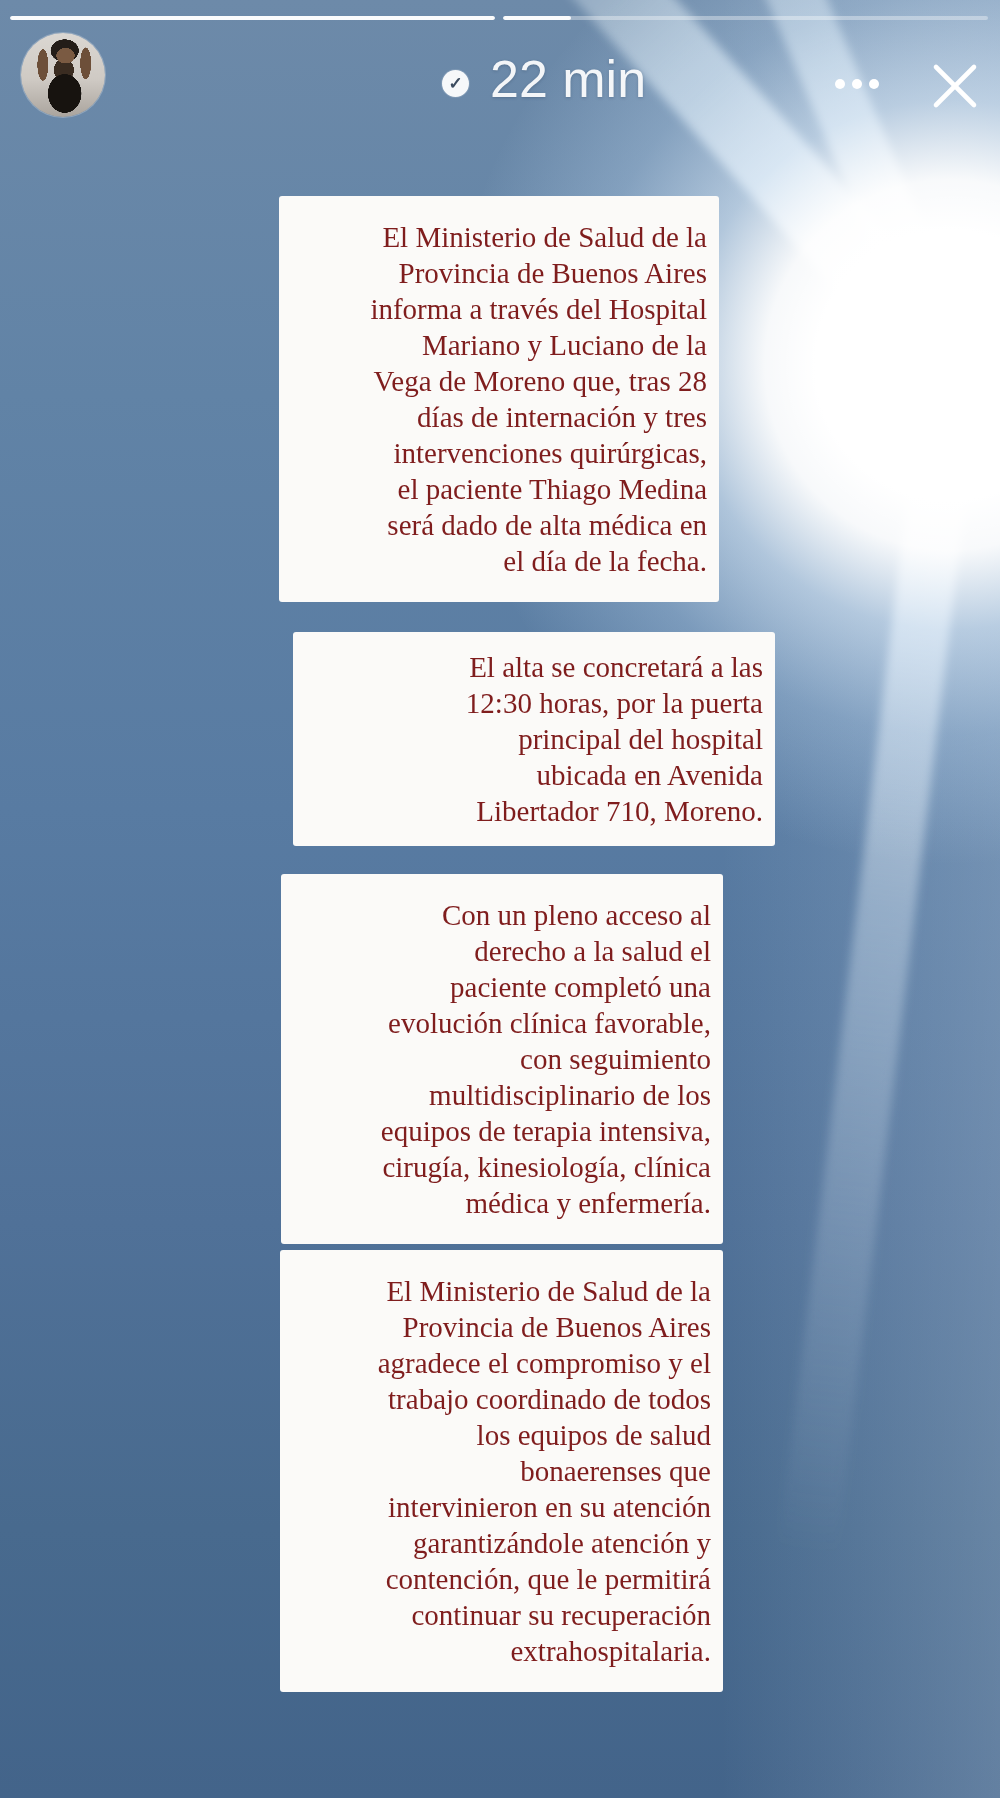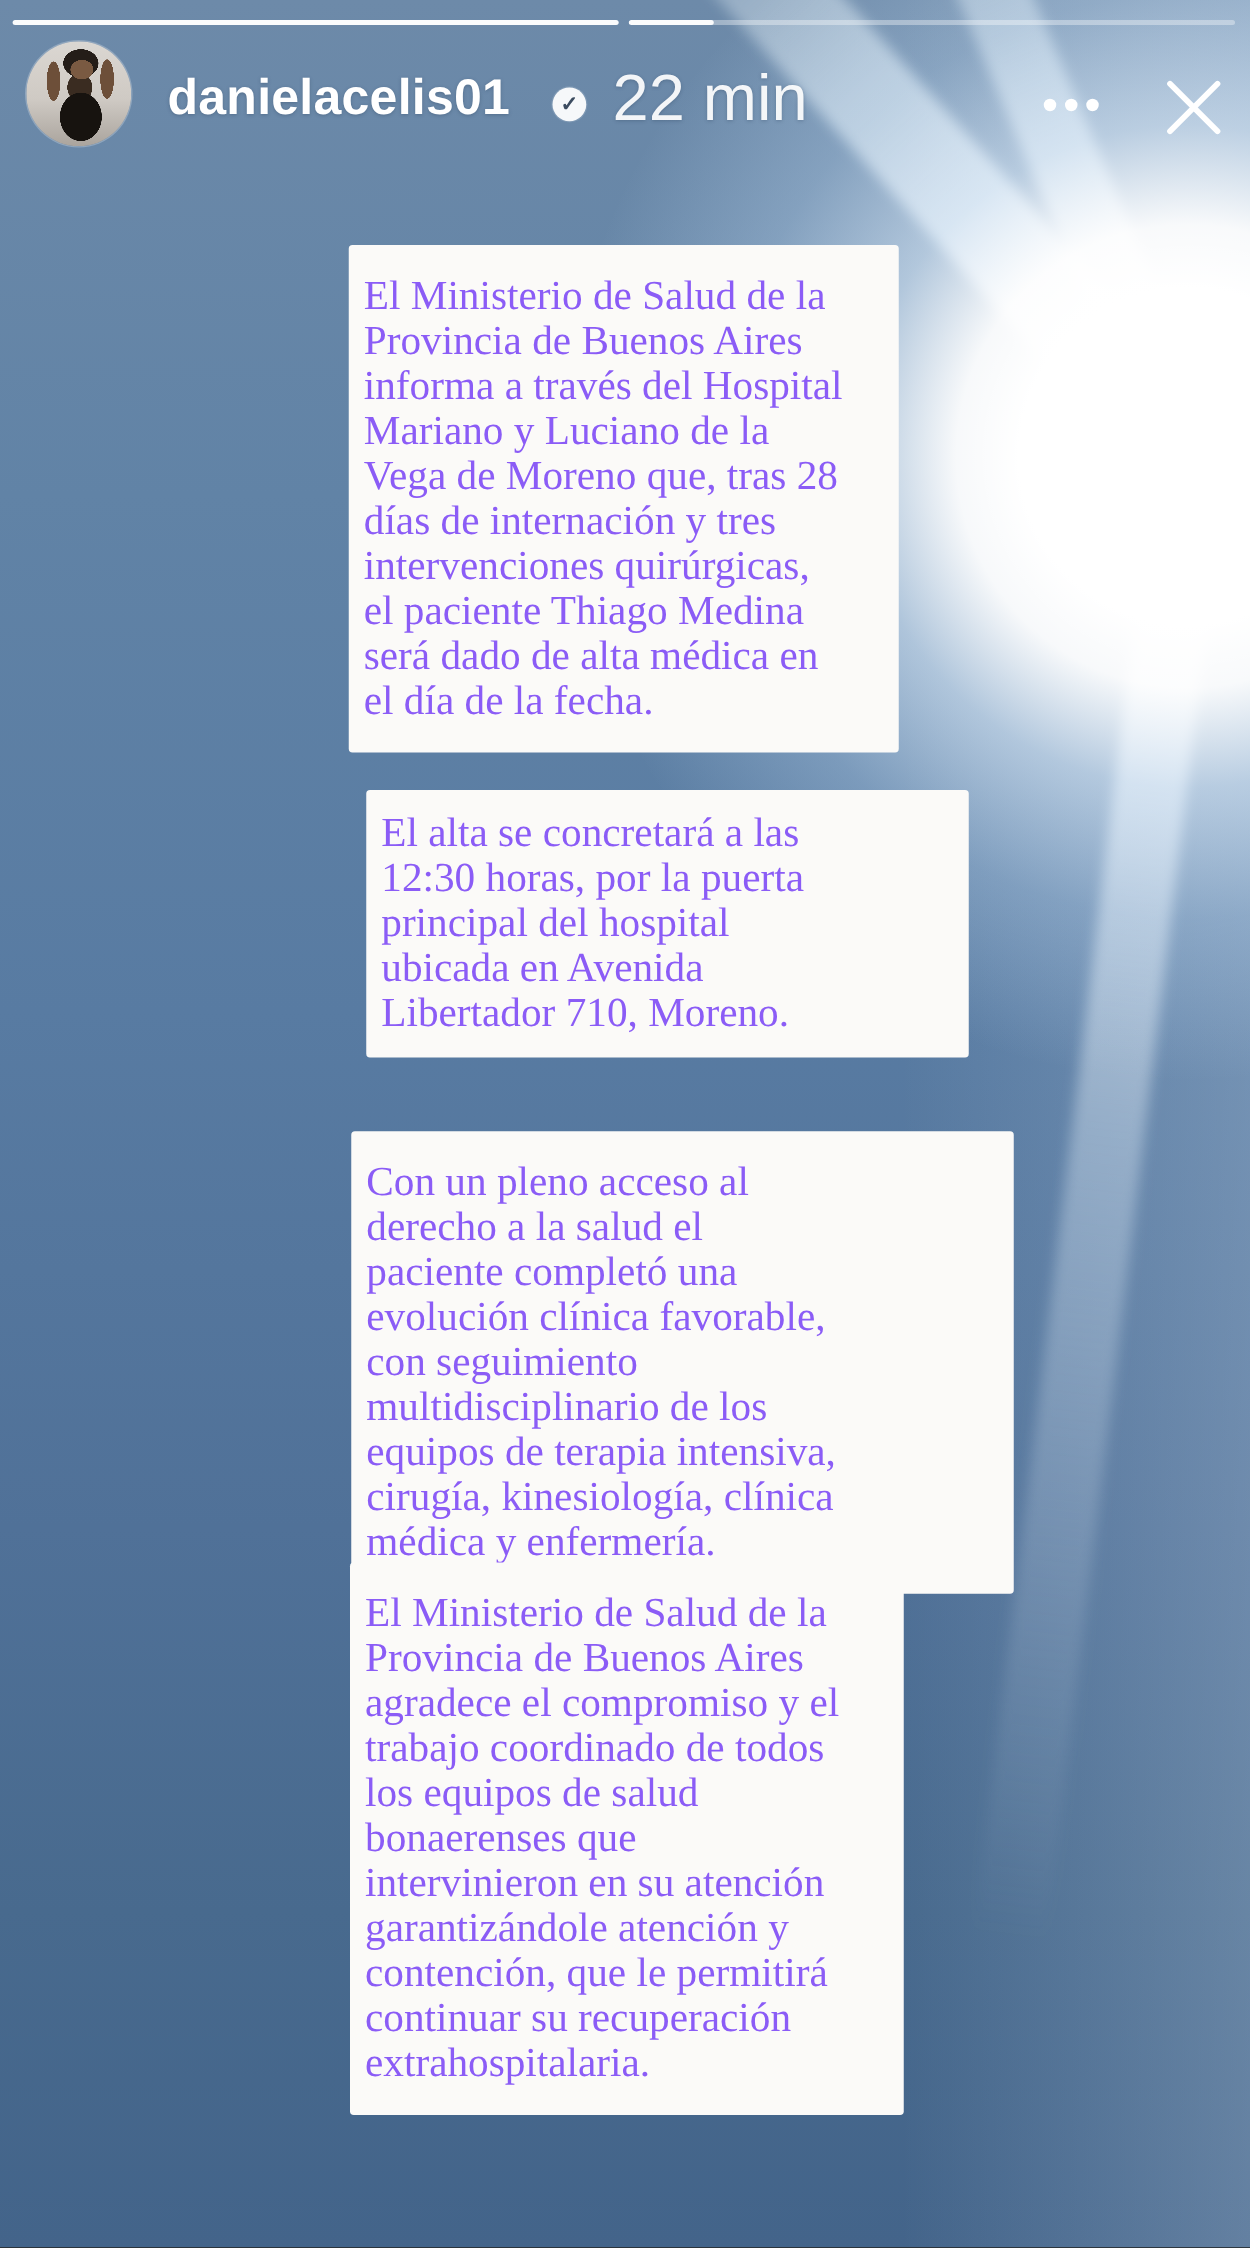--- a/index.html
+++ b/index.html
@@ -75,28 +75,28 @@
     display:flex;align-items:center;justify-content:center;gap:7px;cursor:pointer;
   }
   .more-btn .dot{width:10px;height:10px;border-radius:50%;background:#ffffff;}
   .close-btn{
     position:absolute;left:928px;top:59px;width:54px;height:54px;cursor:pointer;
     display:flex;align-items:center;justify-content:center;
   }
   
   .tblock{
     position:absolute;box-sizing:border-box;border-radius:3px;
-    background:#fbfaf8;color:#8b5cf6;
+    background:#fbfaf8;color:#7f1d1d;
     font-family:"Liberation Serif","DejaVu Serif",serif;
-    font-size:33px;line-height:36px;text-align:left;white-space:pre-line;
+    font-size:29px;line-height:36px;text-align:right;white-space:pre-line;
     padding:23px 12px;
   }
   .tb1{left:279px;top:196px;width:440px;}
   .tb2{left:293px;top:632px;width:482px;padding-top:17px;padding-bottom:17px;}
-  .tb3{left:281px;top:905px;width:530px;}
+  .tb3{left:281px;top:874px;width:442px;}
   .tb4{left:280px;top:1250px;width:443px;}
 </style>
 </head>
 <body>
 
 <div class="stage">
 
   <div class="bg-layer right-light"></div>
   <div class="ray ray-a"></div>
   <div class="ray ray-b"></div>
@@ -107,21 +107,20 @@
     <div class="seg">
       <div class="fill" style="width: 100%;"></div>
     </div>
     <div class="seg">
       <div class="fill" style="width: 14%;"></div>
     </div>
   </div>
 
   <div class="avatar"></div>
 
-  <div class="username">danielacelis01</div>
 
   <div class="verified">
     <span class="check">✓</span>
   </div>
 
   <div class="timestamp">22 min</div>
 
   <div class="more-btn">
     <span class="dot"></span>
     <span class="dot"></span>

